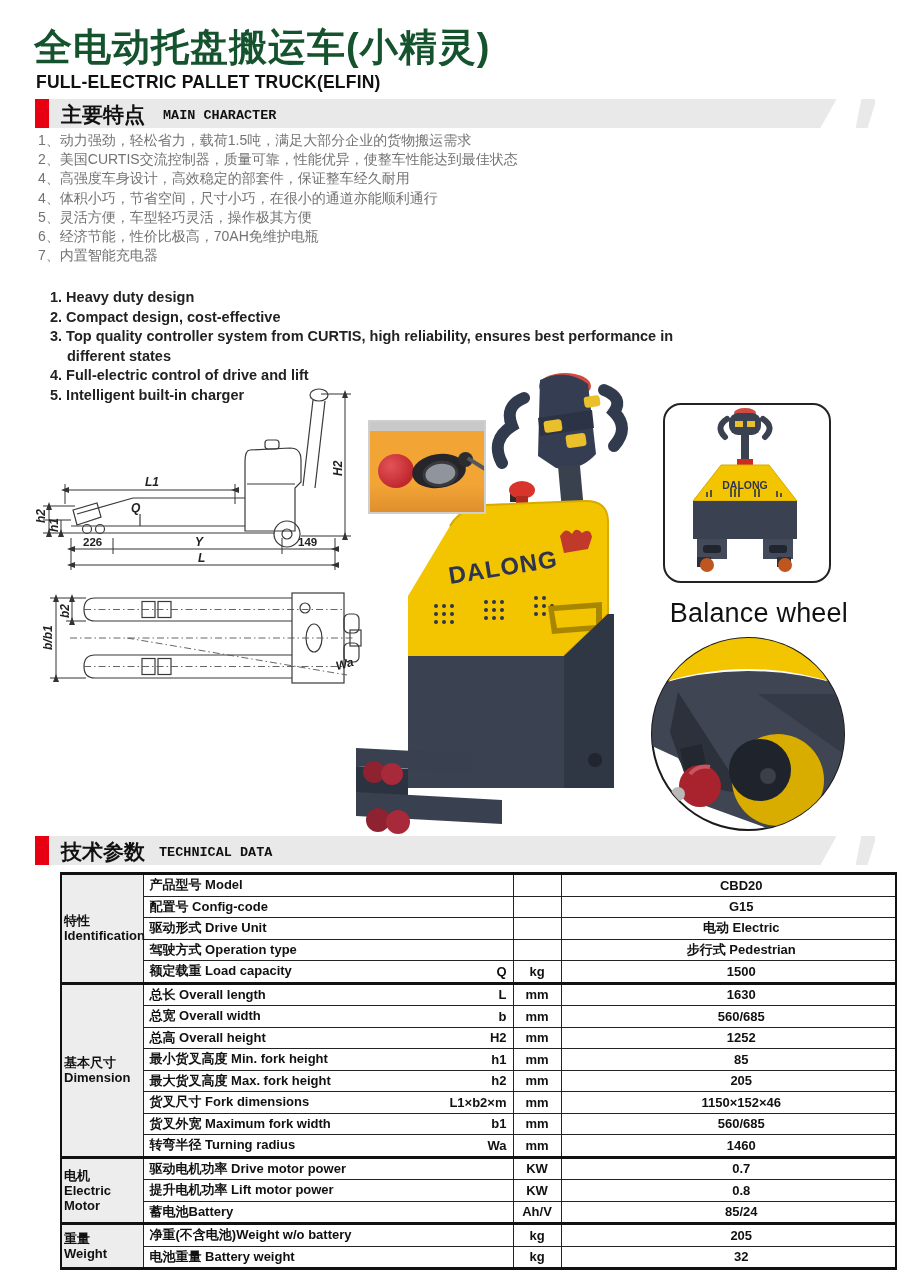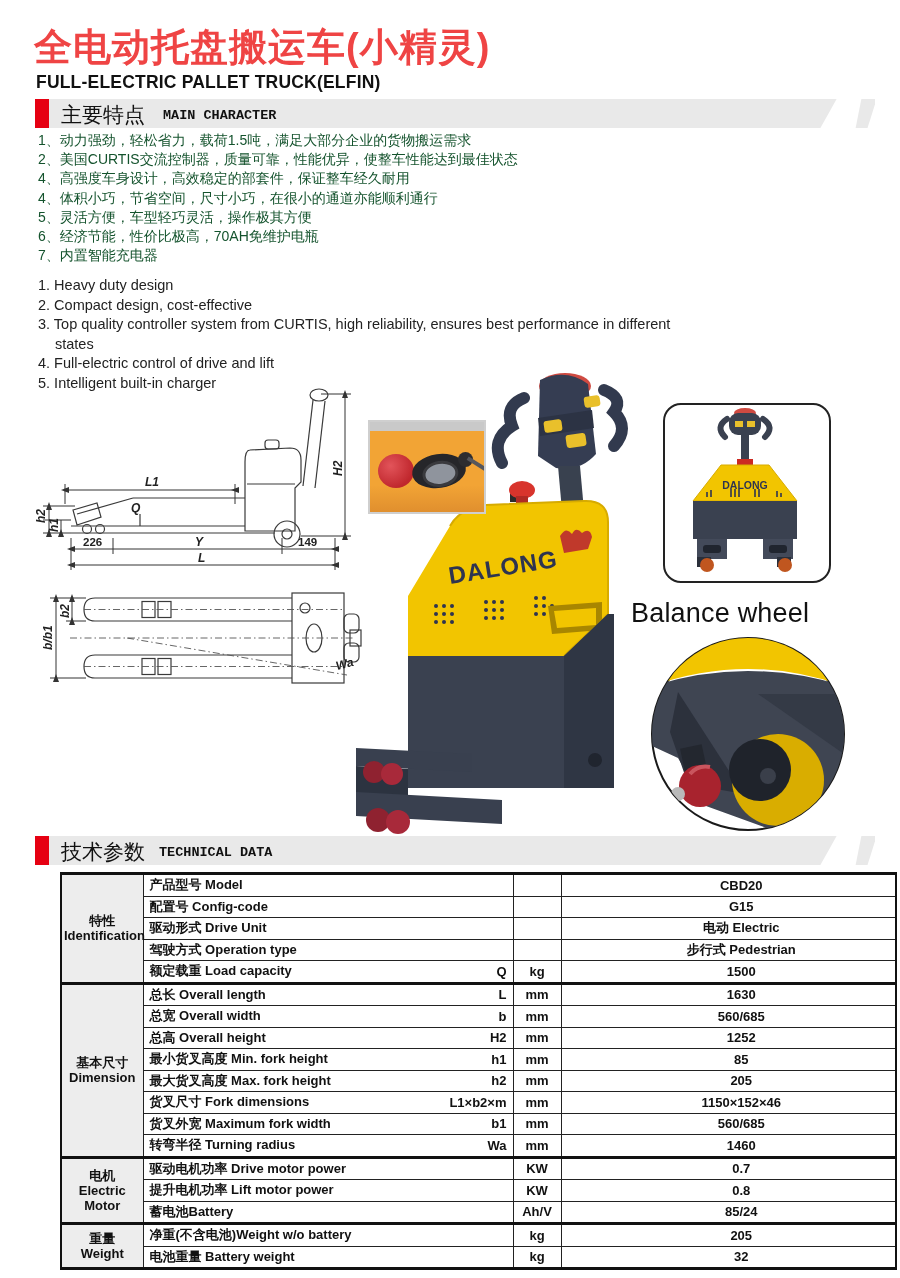--- a/index.html
+++ b/index.html
@@ -1,37 +1,37 @@
 <!DOCTYPE html>
 <html><head>
 <meta charset="utf-8">
 <style>
   html,body{margin:0;padding:0;background:#fff;}
   .page{position:relative;width:900px;height:1278px;background:#fff;overflow:hidden;
         font-family:"Liberation Sans","DejaVu Sans",sans-serif;color:#1a1a1a;}
 
   
-  .title-cn{position:absolute;left:34px;top:22px;font-size:38px;font-weight:800;letter-spacing:1px;color:#ef4444;}
+  .title-cn{position:absolute;left:34px;top:22px;font-size:38px;font-weight:800;letter-spacing:1px;color:#14532d;}
   .title-en{position:absolute;left:36px;top:72px;font-size:17.5px;font-weight:700;letter-spacing:.2px;color:#111;}
 
   
   .secbar{position:absolute;left:35px;width:840px;height:29px;}
   .secbar .red{position:absolute;left:0;top:0;width:14px;height:29px;background:#e60012;}
   .secbar .gray{position:absolute;left:14px;top:0;width:812px;height:29px;background:#e9e9e9;
                 clip-path:polygon(0 0,97% 0,95% 100%,0 100%);}
   .secbar .sliver{position:absolute;right:0;top:0;width:22px;height:29px;background:#e9e9e9;
                 clip-path:polygon(38% 0,100% 0,100% 18%,66% 100%,12% 100%);}
-  .secbar .cn{position:absolute;left:26px;top:2px;font-size:21px;font-weight:400;color:#111;z-index:2;}
+  .secbar .cn{position:absolute;left:26px;top:2px;font-size:21px;font-weight:700;color:#111;z-index:2;}
   .secbar .en{position:absolute;left:128px;top:9px;font-size:13.5px;font-weight:700;color:#111;z-index:2;font-family:Liberation Mono, monospace;}
   .secbar.tech .en{left:124px;}
 
   
   .feat{position:absolute;left:38px;margin:0;padding:0;list-style:none;}
-  .feat li{font-size:14px;line-height:19.2px;color:#14532d;white-space:nowrap;}
-  .feat-en{position:absolute;left:38px;margin:0;padding:0;list-style:none;width:640px;}
+  .feat li{font-size:14px;line-height:19.2px;color:#737373;white-space:nowrap;}
+  .feat-en{position:absolute;left:38px;margin:12px;padding:0;list-style:none;width:640px;font-weight:bold;}
   .feat-en li{font-size:14.5px;line-height:19.5px;color:#222;padding-left:17px;text-indent:-17px;}
 
   
   .fig{position:absolute;}
   svg text{font-family:"Liberation Sans","DejaVu Sans",sans-serif;}
   .dimlabel{font-size:12px;font-style:italic;font-weight:700;fill:#222;}
   .dimnum{font-size:11.5px;font-weight:700;fill:#222;}
 
   
   .inset{position:absolute;left:368px;top:420px;width:114px;height:90px;border:2px solid #cfcfcf;
@@ -43,31 +43,31 @@
   .inset .meter .lens{position:absolute;left:10px;top:7px;width:30px;height:20px;border-radius:50%;
          background:#8f949d;border:3px solid #3a3a3e;}
   .inset .keyswitch{position:absolute;left:88px;top:30px;width:15px;height:15px;border-radius:50%;background:#2d2d30;}
   .inset .key{position:absolute;left:96px;top:40px;width:22px;height:4px;background:#56575c;transform:rotate(32deg);}
 
   
   .frontbox{position:absolute;left:663px;top:403px;width:164px;height:176px;border:2px solid #222;border-radius:18px;
             background:#fff;overflow:hidden;}
 
   
-  .balance-label{position:absolute;left:631px;top:598px;width:200px;text-align:left;
+  .balance-label{position:absolute;left:648px;top:598px;width:200px;text-align:right;
                  font-size:27px;color:#111;letter-spacing:.2px;}
 
   
   .spec{position:absolute;left:60px;top:872px;width:835px;border-collapse:collapse;table-layout:fixed;
         font-size:13px;color:#111;}
   .spec col.c-g{width:82px;} .spec col.c-p{width:370px;} .spec col.c-u{width:48px;} .spec col.c-v{width:335px;}
   .spec{border:2px solid #111;border-top:3px solid #111;border-bottom:3px solid #111;}
   .spec tbody{border-top:3px solid #111;}
   .spec td{border:1px solid #222;height:20.5px;padding:0 6px;font-weight:bold;}
-  .spec td.g{background:#ededed;text-align:center;padding:0 2px;margin-left:12px;}
+  .spec td.g{background:#ededed;text-align:left;padding:0 2px;margin-left:12px;}
   .spec td.g span{display:block;line-height:15px;}
   .spec .pc{display:flex;justify-content:space-between;align-items:center;}
   .spec .pc .ps{padding-left:6px;white-space:nowrap;}
   .spec td.u{text-align:center;padding:0 2px;}
   .spec td.v{text-align:center;padding-left:32px;}
 </style>
 </head>
 <body>
 
 <div class="page">

